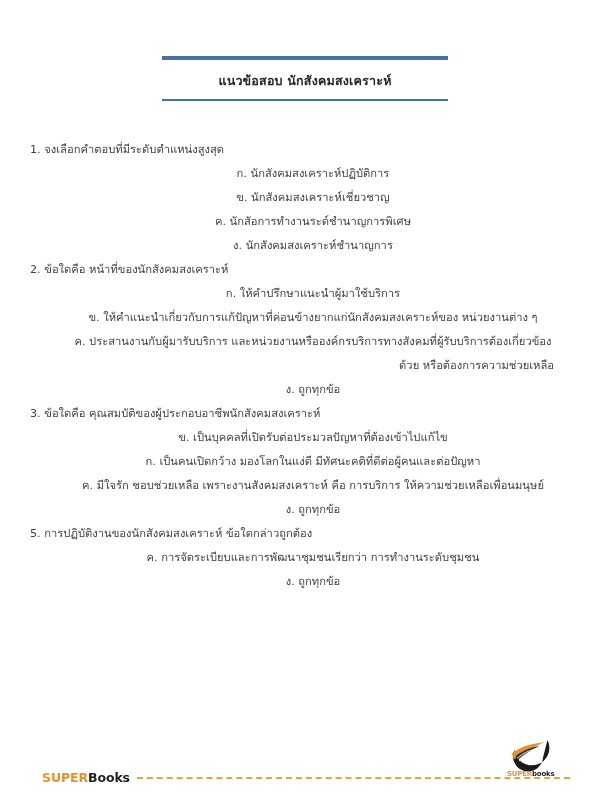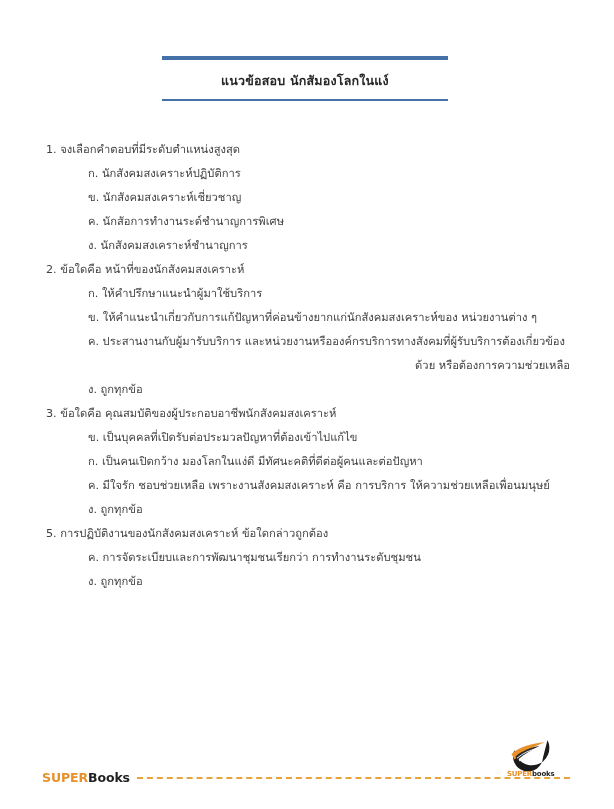--- a/index.html
+++ b/index.html
@@ -46,39 +46,40 @@
   }
   .rule-bottom {
     height: 2px;
     background: #4472a8;
     width: 100%;
   }
 
   
   .content {
     position: absolute;
-    left: 46px;
+    left: 30px;
     top: 138px;
     width: 524px;
   }
   .q-block {
     margin-bottom: 0;
   }
   .q-stem {
     font-size: 11.2px;
     color: #3f3f3f;
     line-height: 24px;
     white-space: nowrap;
   }
   .q-opt {
     font-size: 11.2px;
     color: #3f3f3f;
     line-height: 24px;
     padding-left: 42px;
     white-space: nowrap;
+    text-align: center;
   }
   .q-cont {
     font-size: 11.2px;
     color: #3f3f3f;
     line-height: 24px;
     padding-left: 0;
     white-space: nowrap;
     text-align: right;
   }
   
@@ -153,21 +154,21 @@
   .logo-word .lw-super { color: #E8912A; }
   .logo-word .lw-books { color: #1f1f1f; }
 </style>
 </head>
 <body>
 
 <div class="page">
 
   <div class="title-block">
     <div class="rule-top"></div>
-    <div class="doc-title">แนวข้อสอบ  นักสัมองโลกในแง์</div>
+    <div class="doc-title">แนวข้อสอบ  นักสังคมสงเคราะห์</div>
     <div class="rule-bottom"></div>
   </div>
 
   <div class="content">
 
     <div class="q-block">
       <div class="q-stem">1. จงเลือกคำตอบที่มีระดับตำแหน่งสูงสุด</div>
       <div class="q-opt">ก. นักสังคมสงเคราะห์ปฏิบัติการ</div>
       <div class="q-opt">ข. นักสังคมสงเคราะห์เชี่ยวชาญ</div>
       <div class="q-opt">ค. นักสัอการทำงานระด์ชำนาญการพิเศษ</div>

